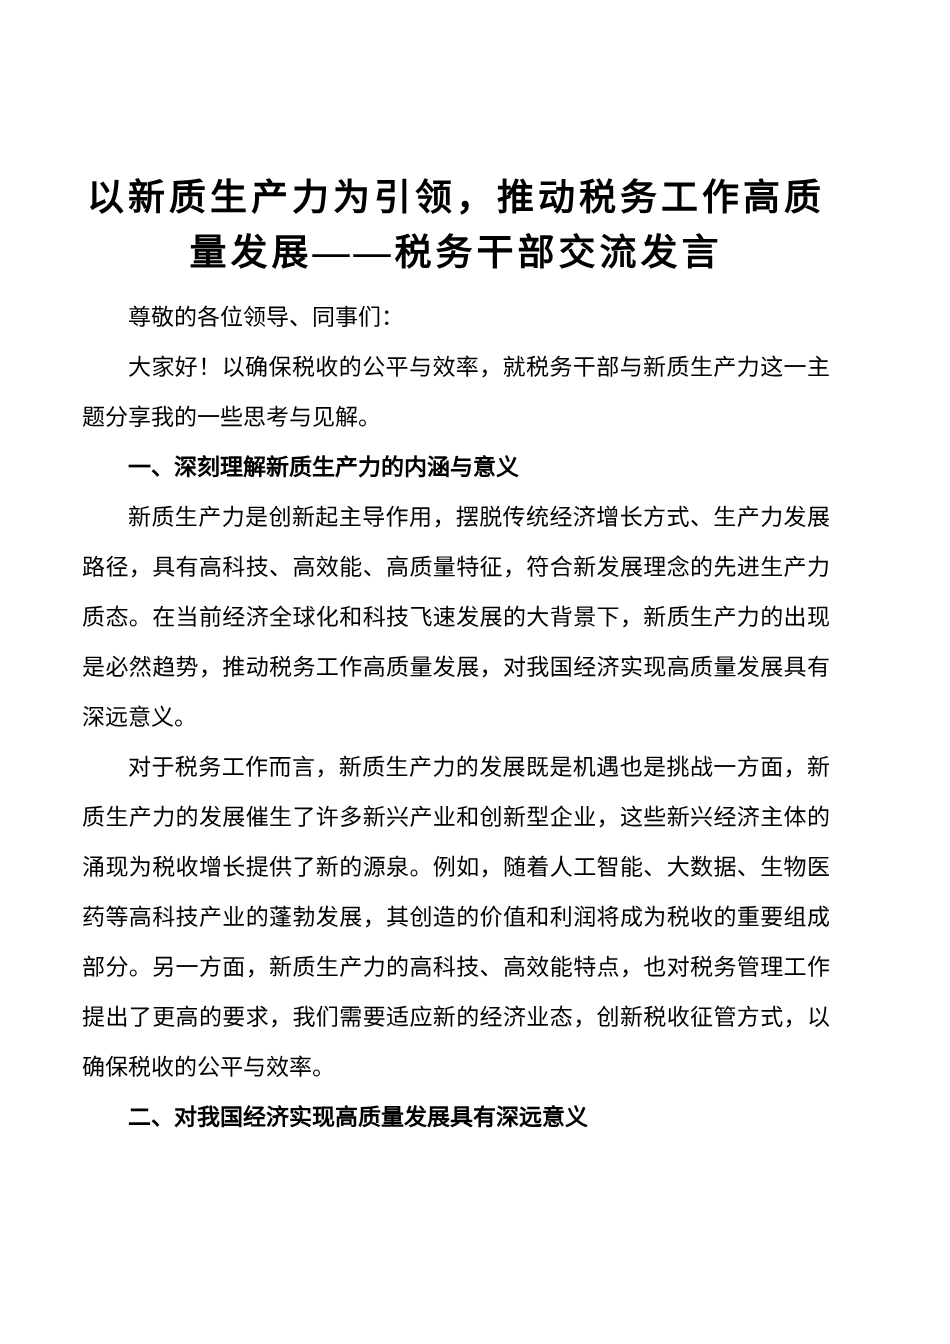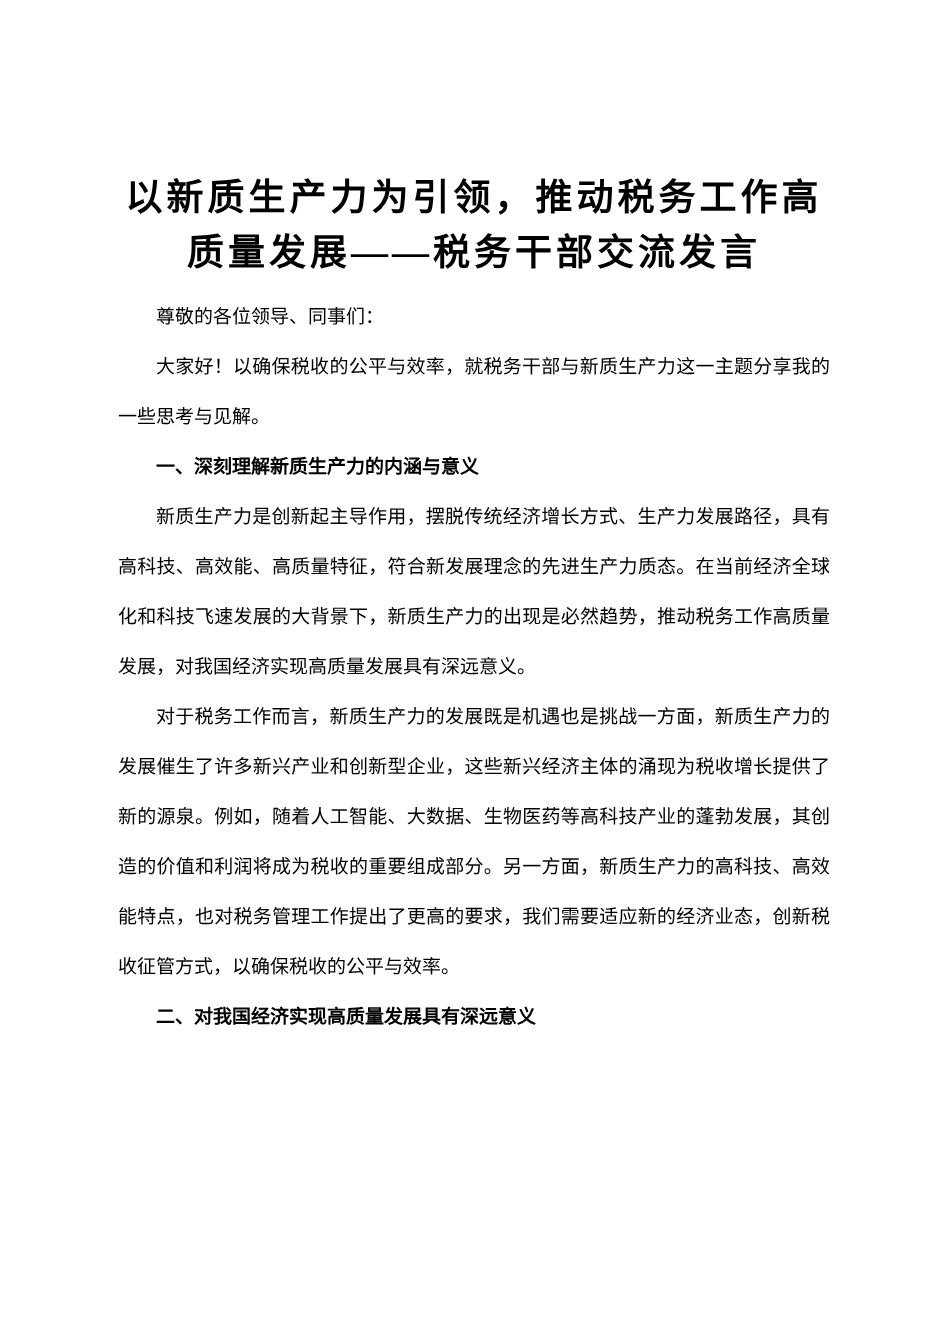--- a/index.html
+++ b/index.html
@@ -8,39 +8,39 @@
     background: #ffffff;
   }
   .page {
     position: relative;
     width: 950px;
     height: 1344px;
     background: #ffffff;
     color: #000000;
     overflow: hidden;
     box-sizing: border-box;
-    padding: 170px 120px 0 118px;
+    padding: 170px 120px 0 82px;
   }
   .doc-title {
     font-family: "Liberation Serif", "DejaVu Serif", serif;
     font-weight: bold;
     font-size: 37px;
     line-height: 55px;
     letter-spacing: 4px;
     text-align: center;
     text-indent: 0;
     color: #000000;
     margin: 0 0 12px 0;
   }
   .doc-body {
     margin: 0;
   }
   .para {
     font-family: "Liberation Sans", "DejaVu Sans", sans-serif;
-    font-size: 19px;
+    font-size: 23px;
     line-height: 50px;
     margin: 0;
     color: #000000;
     text-align: justify;
     text-align-last: left;
     text-indent: 2em;
     word-break: break-all;
   }
   .para.heading {
     font-weight: 700;

